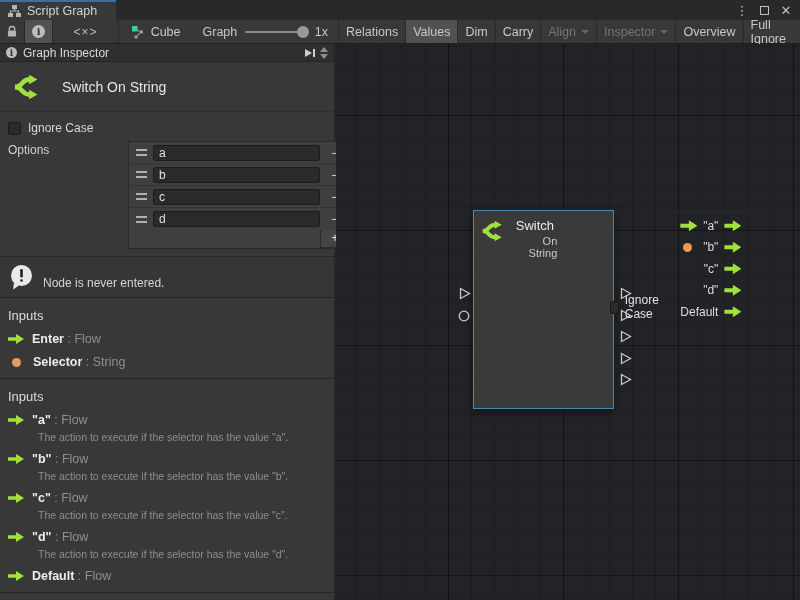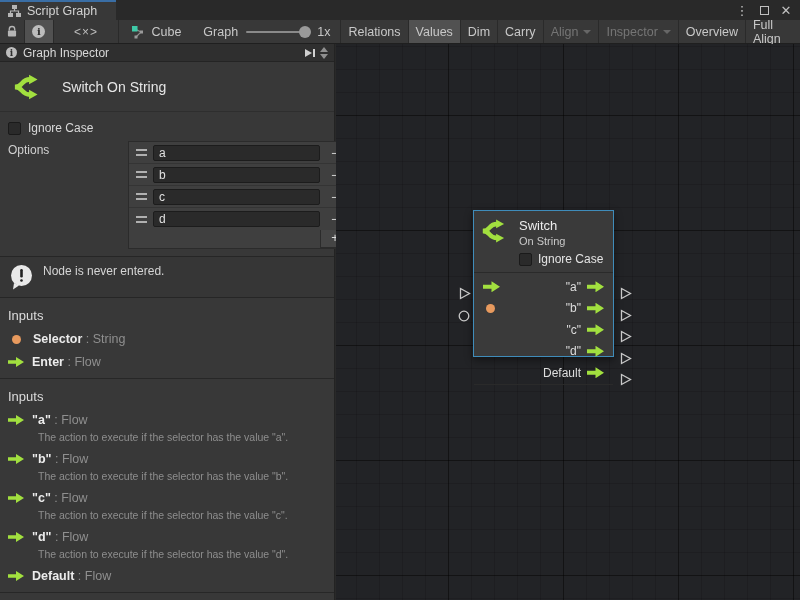--- a/index.html
+++ b/index.html
@@ -66,21 +66,21 @@
   .opt-handle { flex:0 0 24px; display:flex; align-items:center; justify-content:center; }
   .handle-glyph { width:11px; height:7px; border-top:2px solid #b0b0b0; border-bottom:2px solid #b0b0b0; }
   .opt-input { flex:1; height:16px; background:#2a2a2a; border:1px solid #1c1c1c; border-radius:2px;
     color:#e0e0e0; font-size:12px; padding:0 5px; outline:none; font-family:inherit; }
   .opt-minus { flex:0 0 30px; text-align:center; color:#cfcfcf; font-size:14px; }
   .plus-row { display:flex; justify-content:flex-end; height:18px; }
   .plus-btn { width:30px; background:#454545; border:1px solid #2b2b2b; border-top:none; color:#dddddd;
     text-align:center; font-size:13px; line-height:16px; }
 
   .warnbox { margin-top:7px; border-top:1px solid #262626; border-bottom:1px solid #262626;
-    background:#363636; display:flex; align-items:flex-start; gap:9px; padding:7px 9px; color:#d5d5d5; }
+    background:#363636; display:flex; align-items:flex-end; gap:9px; padding:7px 9px; color:#d5d5d5; }
 
   .section { padding:10px 8px 0 8px; }
   .section-h { color:#dcdcdc; font-size:13px; margin-bottom:9px; }
   .port-row { display:flex; align-items:center; gap:8px; margin-bottom:9px; }
   .port-name { color:#ececec; font-weight:bold; font-size:12.5px; }
   .port-type { color:#8f8f8f; font-size:12.5px; }
   .port-desc { color:#8e8e8e; font-size:10.5px; margin:-5px 0 9px 30px; }
   .divider { height:1px; background:#272727; margin-top:3px; }
 
   .arrow { width:17px; height:11px; background:#a2e03f; flex:0 0 17px;
@@ -91,22 +91,22 @@
   
   .canvas { position:absolute; left:336px; top:44px; width:464px; height:556px; background:#222326;
     background-image:
       linear-gradient(rgba(0,0,0,0.38) 1px, transparent 1px),
       linear-gradient(90deg, rgba(0,0,0,0.38) 1px, transparent 1px),
       linear-gradient(rgba(0,0,0,0.13) 1px, transparent 1px),
       linear-gradient(90deg, rgba(0,0,0,0.13) 1px, transparent 1px);
     background-size:115px 115px,115px 115px,23px 23px,23px 23px;
     background-position:71px 71px,112px 0,2px 2px,20px 0; }
 
-  .node { position:absolute; left:137px; top:166px; width:141px; height:147px; background:#3a3a3a;
-    border:1px solid #3f8cba; box-shadow:0 3px 8px rgba(0,0,0,0.45); display:flex; flex-direction:column; }
+  .node { position:absolute; left:137px; top:166px; width:141px; height:199px; background:#3a3a3a;
+    border:1px solid #3f8cba; box-shadow:0 3px 8px rgba(0,0,0,0.45); display:flex; flex-direction:row; }
   .node-head { padding:7px 8px 4px 8px; display:flex; gap:7px; }
   .node-title { color:#ececec; font-size:13px; }
   .node-sub { color:#c9c9c9; font-size:11px; margin-top:2px;text-align:right; }
   .node-ignore { display:flex; align-items:center; gap:6px; margin:1px 8px 6px 45px; color:#e4e4e4;
     font-size:12px; }
   .node-body { border-top:1px solid #2a2a2a; flex:1; padding-top:3px; }
   .node-row { height:21.5px; display:flex; align-items:center; justify-content:space-between; padding:0 9px; }
   .node-row .right { display:flex; align-items:center; gap:6px; margin-left:auto; }
   .node-row .plabel { color:#dedede; font-size:12px; }
   .node-foot { height:9px; border-top:1px solid #2a2a2a; background:#424242; }
@@ -176,21 +176,21 @@
       <div class="tbtn">Carry</div>
       <div class="tbtn disabled">
         <span>Align</span>
         <span class="caret"></span>
       </div>
       <div class="tbtn disabled">
         <span>Inspector</span>
         <span class="caret"></span>
       </div>
       <div class="tbtn">Overview</div>
-      <div class="tbtn">Full Align</div>
+      <div class="tbtn">Full Ignore</div>
     </div>
   </div>
 
   <div class="inspector">
     <div class="gi-titlebar">
       <span class="infocircle">i</span>
       <span>Graph Inspector</span>
       <span class="gi-tools">
         <svg width="12" height="10" viewBox="0 0 12 10">
           <polygon points="1,1 8,5 1,9" fill="#cfcfcf"></polygon>
@@ -263,26 +263,26 @@
         <polygon points="5,19 10,21.5 4,25.5" fill="#e9e9e9"></polygon>
         <rect x="11.2" y="5" width="2.6" height="8.5" rx="1.2" fill="#222"></rect>
         <rect x="11.2" y="15.2" width="2.6" height="2.6" rx="1.2" fill="#222"></rect>
       </svg>
       <span>Node is never entered.</span>
     </div>
 
     <div class="section">
       <div class="section-h">Inputs</div>
       <div class="port-row">
+        <span class="arrow sm"></span>
+        <span><span class="port-name">Enter</span><span class="port-type"> : </span><span class="port-type">Flow</span></span>
+      </div>
+      <div class="port-row">
         <span class="dot"></span>
         <span><span class="port-name">Selector</span><span class="port-type"> : </span><span class="port-type">String</span></span>
-      </div>
-      <div class="port-row">
-        <span class="arrow sm"></span>
-        <span><span class="port-name">Enter</span><span class="port-type"> : </span><span class="port-type">Flow</span></span>
       </div>
     </div>
 
     <div class="divider"></div>
 
     <div class="section">
       <div class="section-h">Inputs</div>
 
       <div class="port-row">
         <span class="arrow sm"></span>

